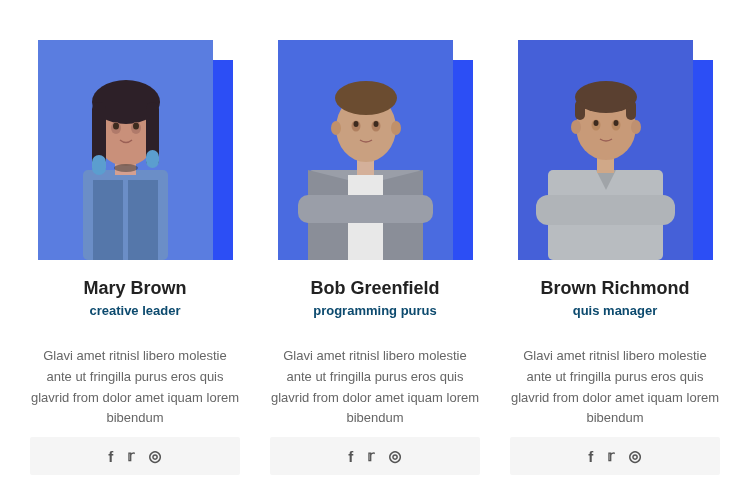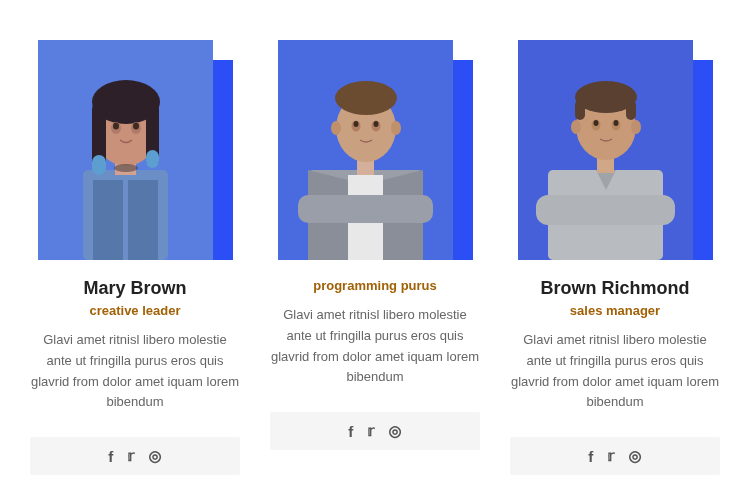--- a/index.html
+++ b/index.html
@@ -57,33 +57,33 @@
       font-size: 18px;
       font-weight: 700;
       color: #222;
       text-align: center;
       margin-bottom: 4px;
       font-family: 'Arial', sans-serif;
     }
 
     .card-role {
       font-size: 13px;
-      color: #a16207;
+      color: #0c4a6e;
       font-weight: 600;
       text-align: center;
-      margin-bottom: 12px;
+      margin-bottom: 28px;
       font-family: 'Arial', sans-serif;
     }
 
     .card-description {
       font-size: 13px;
       color: #666;
       text-align: center;
       line-height: 1.6;
-      margin-bottom: 24px;
+      margin-bottom: 8px;
       font-family: 'Arial', sans-serif;
     }
 
     .card-socials {
       display: flex;
       gap: 14px;
       align-items: center;
       padding: 10px 20px;
       background: #f5f5f5;
       border-radius: 2px;
@@ -183,20 +183,21 @@
           <ellipse cx="98" cy="86" rx="4.5" ry="5.5" fill="#b08060"></ellipse>
           <ellipse cx="78" cy="84" rx="2.5" ry="3" fill="#3d2b1f"></ellipse>
           <ellipse cx="98" cy="84" rx="2.5" ry="3" fill="#3d2b1f"></ellipse>
           <path d="M82 100 Q88 104 94 100" stroke="#9a6055" stroke-width="1.5" fill="none"></path>
 
           <ellipse cx="58" cy="88" rx="5" ry="7" fill="#c0906a"></ellipse>
           <ellipse cx="118" cy="88" rx="5" ry="7" fill="#c0906a"></ellipse>
         </svg>
       </div>
     </div>
+    <h3 class="card-name">Bob Greenfield</h3>
     <p class="card-role">programming purus</p>
     <p class="card-description">Glavi amet ritnisl libero molestie ante ut fringilla purus eros quis glavrid from dolor amet iquam lorem bibendum</p>
     <div class="card-socials">
       <span class="social-icon">f</span>
       <span class="social-icon">𝕣</span>
       <span class="social-icon">◎</span>
     </div>
   </div>
 
   <div class="team-card">
@@ -226,21 +227,21 @@
           <ellipse cx="78" cy="83" rx="2.5" ry="3" fill="#3d2b1f"></ellipse>
           <ellipse cx="98" cy="83" rx="2.5" ry="3" fill="#3d2b1f"></ellipse>
           <path d="M82 99 Q88 103 94 99" stroke="#9a6055" stroke-width="1.5" fill="none"></path>
 
           <ellipse cx="58" cy="87" rx="5" ry="7" fill="#bf9070"></ellipse>
           <ellipse cx="118" cy="87" rx="5" ry="7" fill="#bf9070"></ellipse>
         </svg>
       </div>
     </div>
     <h3 class="card-name">Brown Richmond</h3>
-    <p class="card-role">sales manager</p>
+    <p class="card-role">quis manager</p>
     <p class="card-description">Glavi amet ritnisl libero molestie ante ut fringilla purus eros quis glavrid from dolor amet iquam lorem bibendum</p>
     <div class="card-socials">
       <span class="social-icon">f</span>
       <span class="social-icon">𝕣</span>
       <span class="social-icon">◎</span>
     </div>
   </div>
 
 </div>
 

